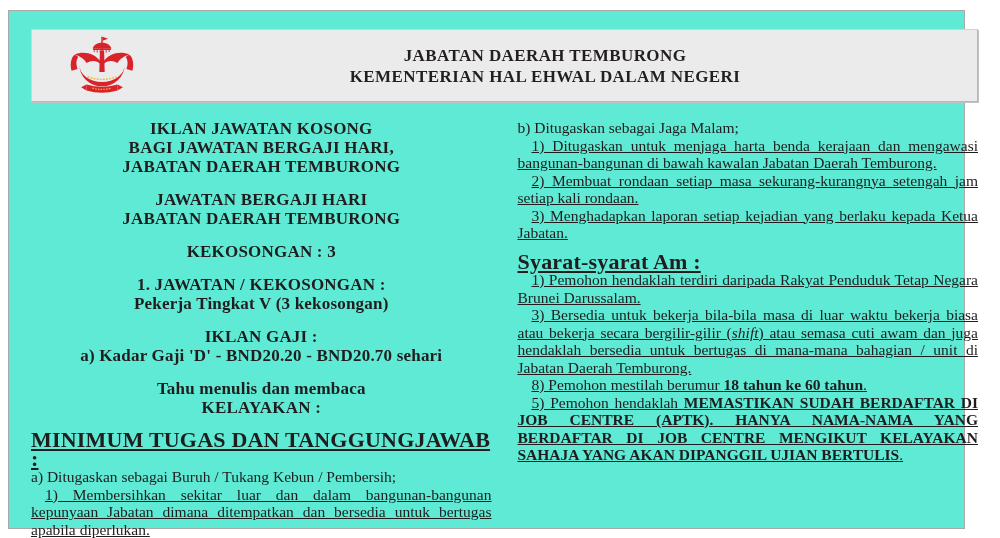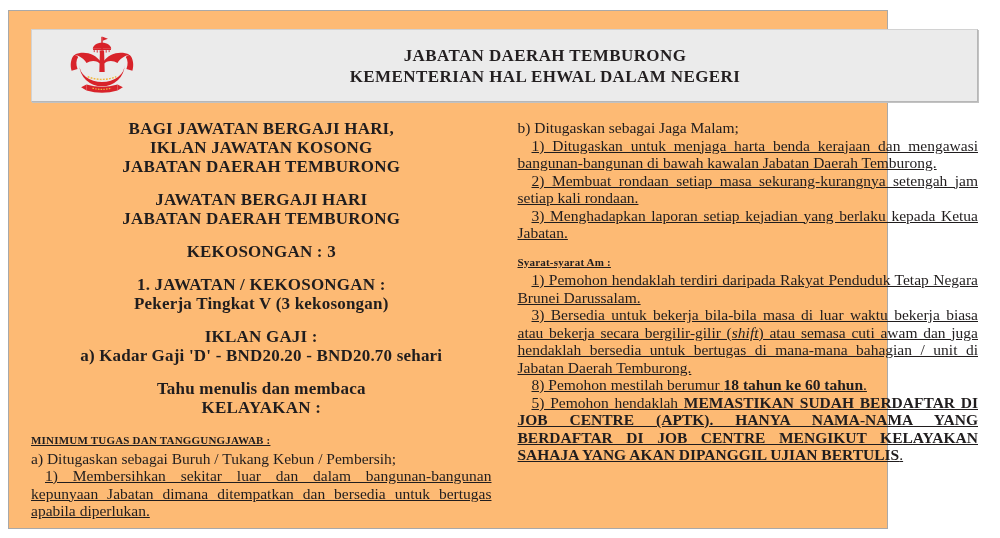--- a/index.html
+++ b/index.html
@@ -7,23 +7,23 @@
   body {
     width: 1000px; height: 538px;
     background: #ffffff;
     font-family: "Liberation Serif", "DejaVu Serif", serif;
     color: #201d1e;
     position: relative;
     overflow: hidden;
   }
   .frame {
     position: absolute; left: 8px; top: 10px;
-    width: 880px; height: 519px;
+    width: 957px; height: 519px;
     border: 1px solid #a9a9a9;
-    background: #fdba74;
+    background: #5eead4;
   }
   .header-box {
     position: absolute; left: 22px; top: 18px;
     width: 947px; height: 73px;
     background: #ebebeb;
     border: 1px solid #d2d2d2;
     border-right-color: #b7b7b7; border-bottom-color: #b7b7b7;
     box-shadow: 1px 1px 0 #c2c2c2;
     display: flex; align-items: center;
   }
@@ -39,21 +39,21 @@
     position: absolute; left: 22px; top: 108px;
     width: 947px;
     display: flex; gap: 26px;
   }
   .col { flex: 1; font-size: 15.5px; line-height: 17.5px; }
   .blk { margin-bottom: 14px; }
   .c { text-align: center; }
   .lg { font-weight: bold; font-size: 17px; line-height: 19px; letter-spacing: 0.2px; }
   .h-underline {
     font-weight: bold; text-decoration: underline;
-    font-size: 11px; line-height: 18.5px; letter-spacing: 0.2px;
+    font-size: 22px; line-height: 18.5px; letter-spacing: 0.2px;
   }
   .para { }
   .just { text-align: justify; text-decoration: underline; }
   .ind { text-indent: 14px; }
   .mt { margin-top: 11px; }
   .b { font-weight: bold; }
   .i { font-style: italic; margin-top: 24px; }
 </style>
 </head>
 <body>
@@ -92,22 +92,22 @@
     <div class="header-titles">
       <div>JABATAN DAERAH TEMBURONG</div>
       <div>KEMENTERIAN HAL EHWAL DALAM NEGERI</div>
     </div>
   </div>
 
   <div class="columns">
 
     <div class="col">
       <div class="blk c lg">
+        <div>IKLAN JAWATAN KOSONG</div>
         <div>BAGI JAWATAN BERGAJI HARI,</div>
-        <div>IKLAN JAWATAN KOSONG</div>
         <div>JABATAN DAERAH TEMBURONG</div>
       </div>
       <div class="blk c lg">
         <div>JAWATAN BERGAJI HARI</div>
         <div>JABATAN DAERAH TEMBURONG</div>
       </div>
       <div class="blk c lg">KEKOSONGAN : 3</div>
       <div class="blk c lg">
         <div>1. JAWATAN / KEKOSONGAN :</div>
         <div>Pekerja Tingkat V (3 kekosongan)</div>

